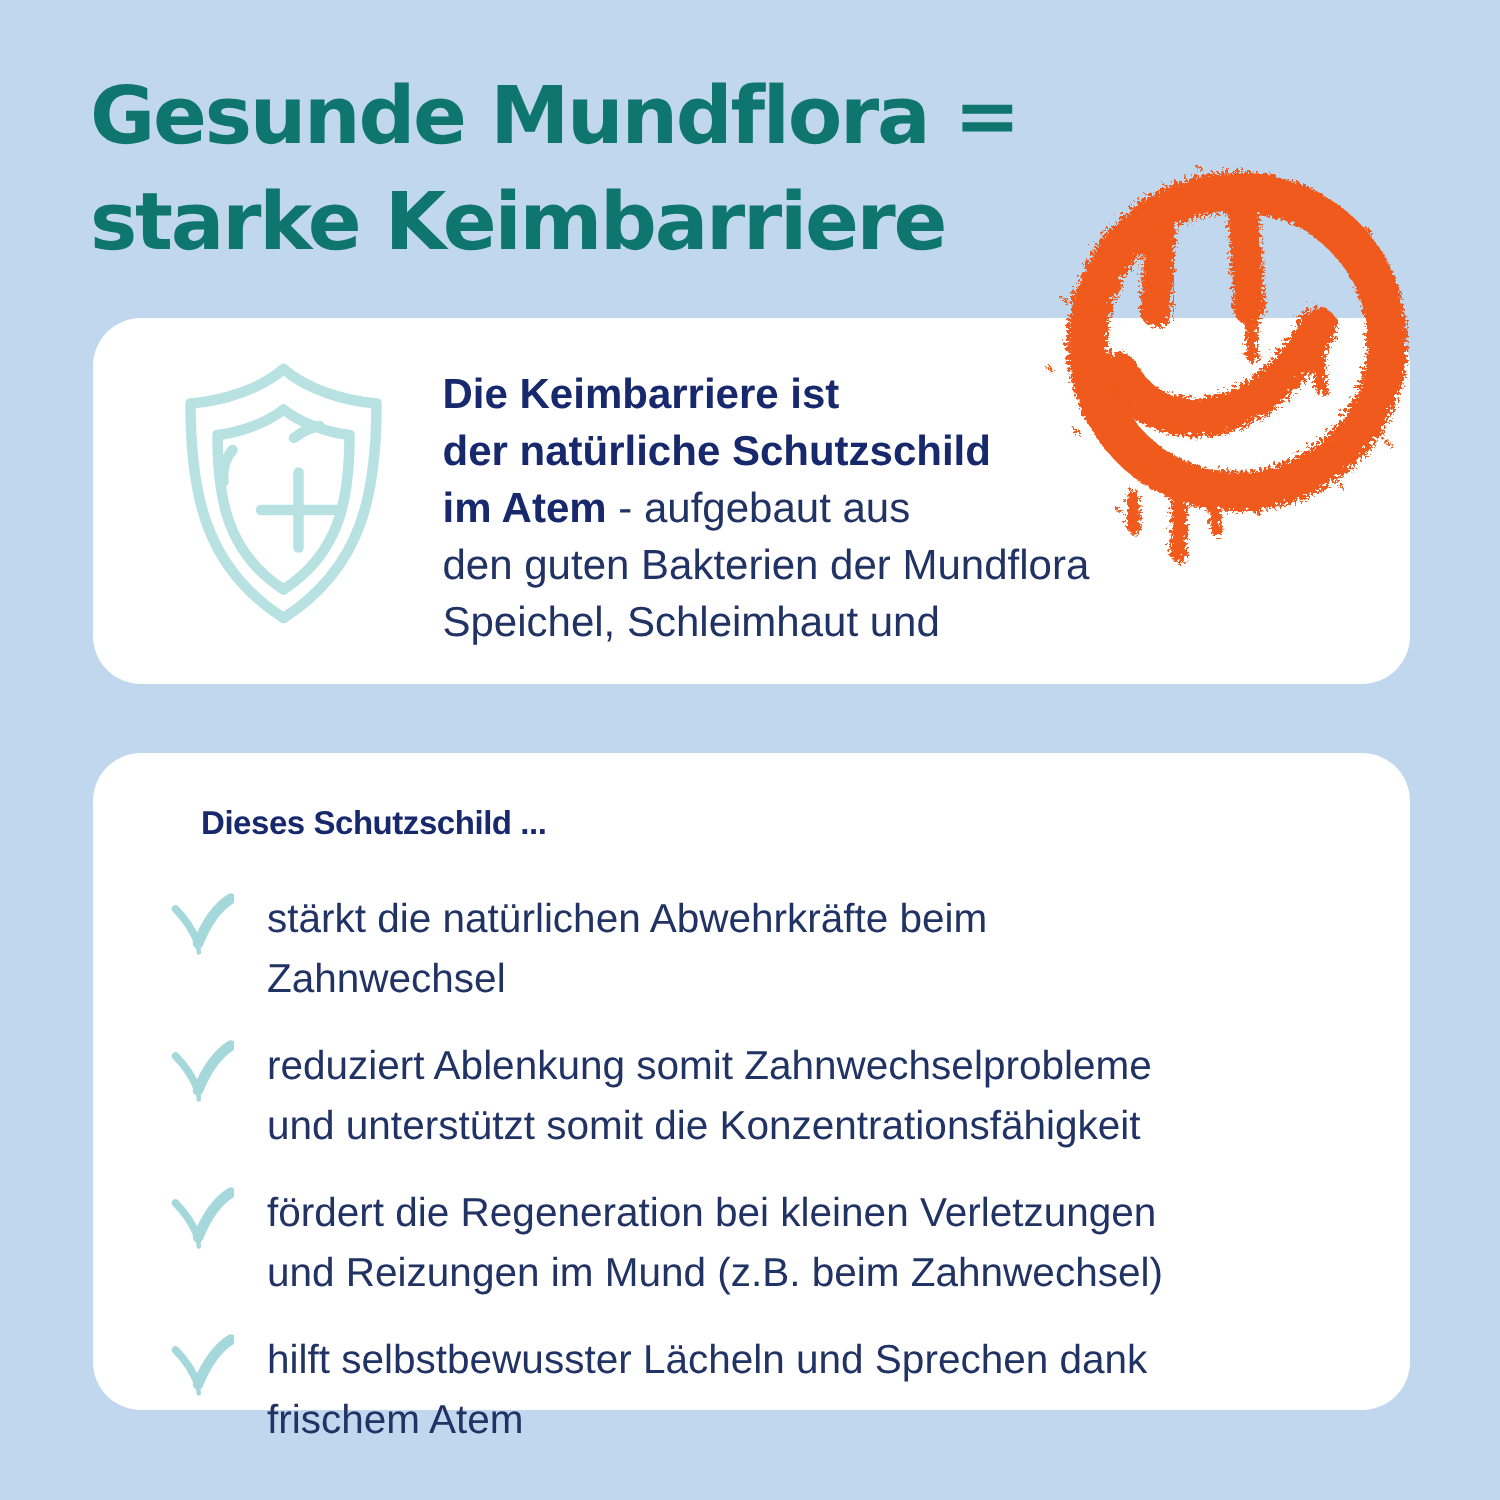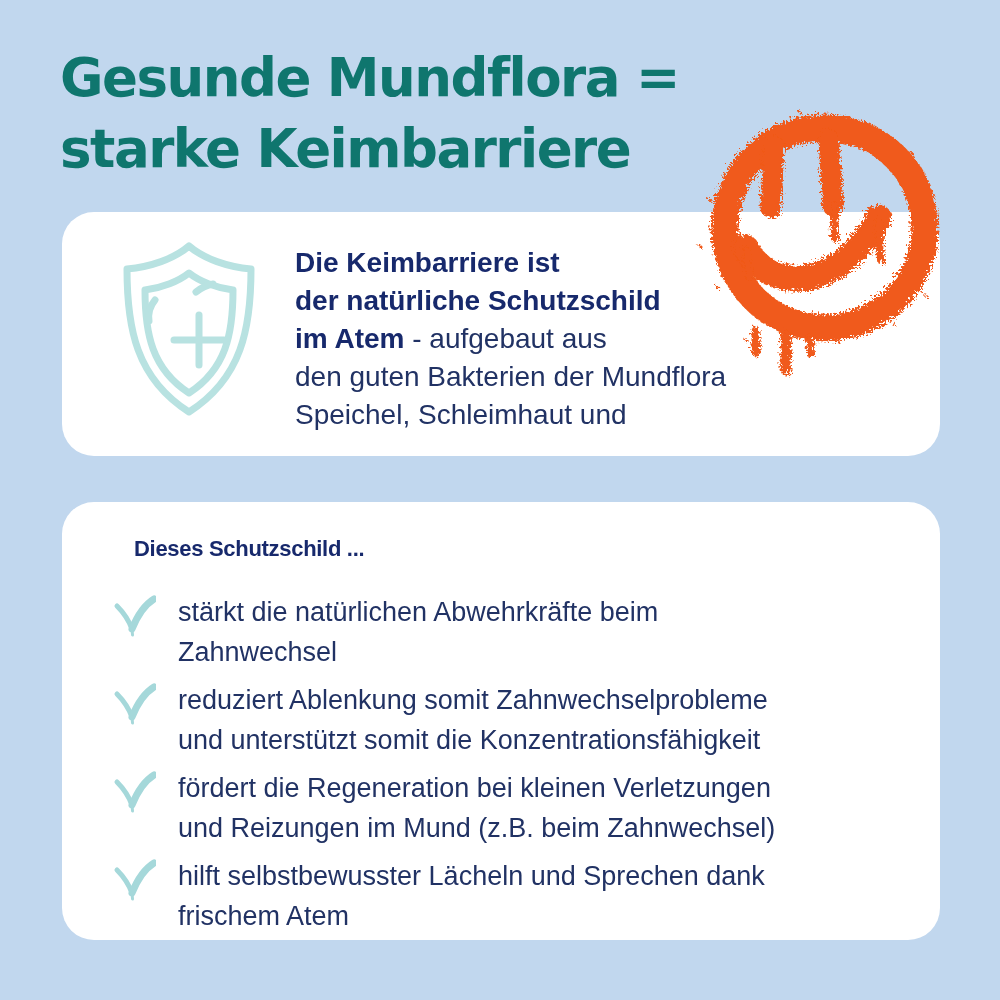--- a/index.html
+++ b/index.html
@@ -43,21 +43,21 @@
   
   .benefits-heading{
     position:absolute;left:56px;top:34px;
     font-size:22px;font-weight:bold;
     color:#17296c;
     letter-spacing:-0.3px;
     margin-left:16px;
   }
   .benefits-list{
     position:absolute;left:48px;top:90px;
-    display:flex;flex-direction:column;gap:8px;
+    display:flex;flex-direction:column;gap:18px;
   }
   .benefit{display:flex;align-items:flex-start;}
   .check{flex:none;width:46px;height:42px;margin-right:22px;margin-top:3px;}
   .benefit-text{
     font-size:27px;line-height:40px;
     color:#213264;
     white-space:nowrap;
   }
 </style>
 </head>

